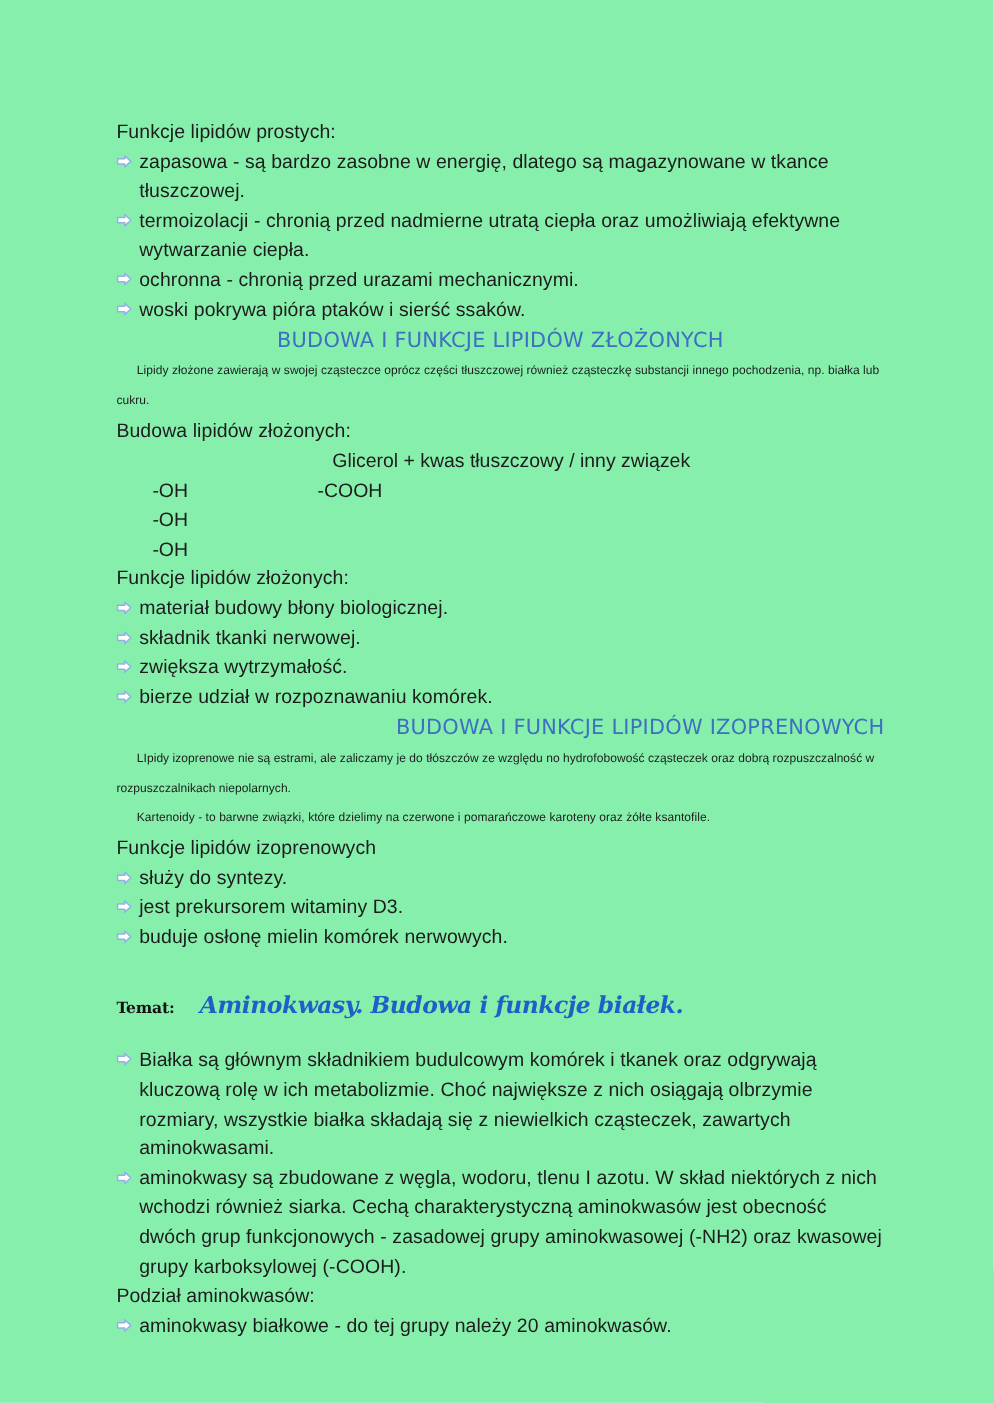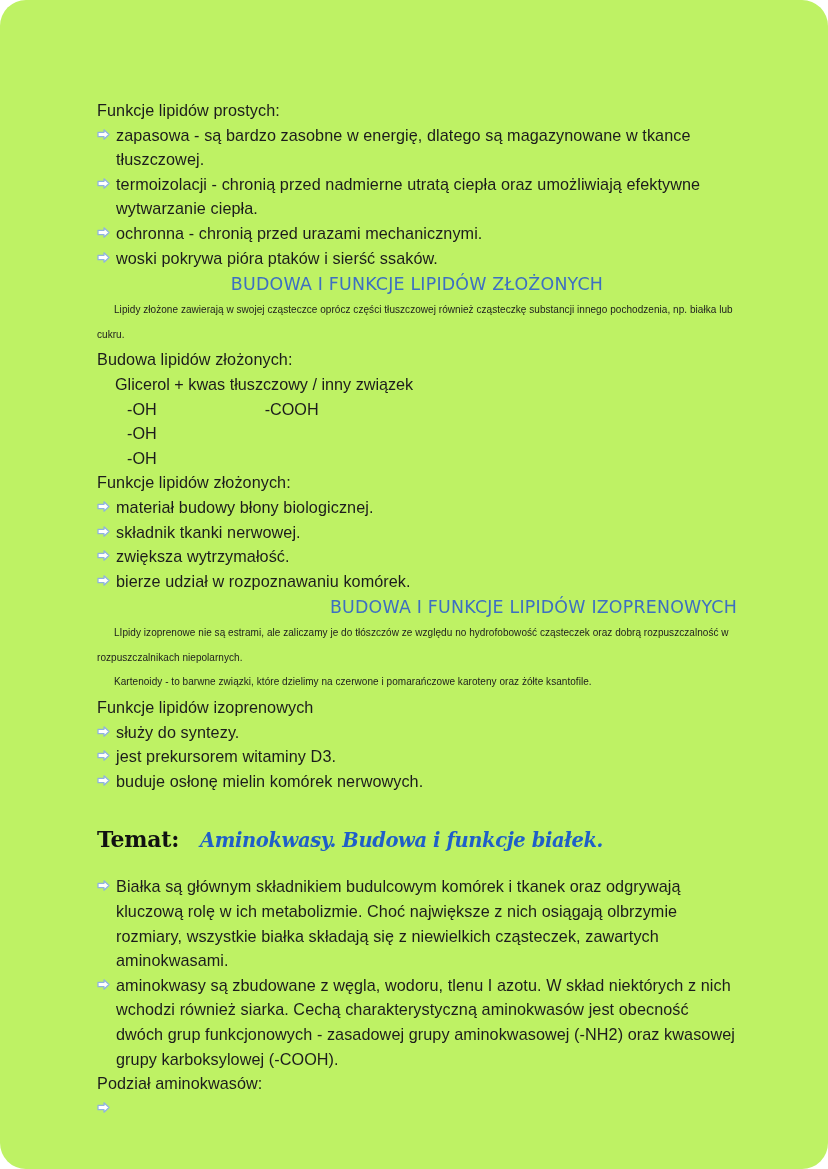--- a/index.html
+++ b/index.html
@@ -17,22 +17,21 @@
     color: #1a1a1a;
     -webkit-font-smoothing: antialiased;
   }
 
   .page {
     position: absolute;
     left: 0;
     top: 0;
     width: 828px;
     height: 1169px;
-    background: #bef264;
-    border-radius: 26px;
+    background: #86efac;
   }
 
   .content {
     position: absolute;
     left: 97px;
     top: 98px;
     width: 640px;
   }
 
   
@@ -94,37 +93,37 @@
     text-align: right;
     padding-left: 40px;
   }
 
   
   .struct-row {
     font-size: 16.2px;
     line-height: 24.6px;
     color: #1c1c1c;
   }
-  .struct-row.lvl1 { padding-left: 18px; }
+  .struct-row.lvl1 { padding-left: 18px; text-align: center; }
   .struct-row.lvl2 { padding-left: 30px; }
   .struct-row .col2 {
     display: inline-block;
     margin-left: 108px;
   }
 
   
   .temat-wrap {
     margin-top: 33px;
     white-space: nowrap;
   }
   .temat-label {
     font-family: "DejaVu Serif", serif;
     font-weight: 700;
     font-style: normal;
-    font-size: 22px;
+    font-size: 13px;
     color: #111111;
     letter-spacing: -0.012em;
   }
   .temat-title {
     font-family: "DejaVu Serif", serif;
     font-weight: 700;
     font-style: italic;
     font-size: 19.5px;
     color: #1f5fc8;
     letter-spacing: -0.02em;
@@ -286,16 +285,17 @@
     </div>
 
     <div class="line">Podział aminokwasów:</div>
 
     <div class="bullet">
       <span class="arrow">
         <svg width="13" height="13" viewBox="0 0 13 13" xmlns="http://www.w3.org/2000/svg">
           <path d="M1 4.3 H7 V1.8 L12 6.5 L7 11.2 V8.7 H1 Z" fill="#ffffff" stroke="#8fb3e0" stroke-width="1.25" stroke-linejoin="round"></path>
         </svg>
       </span>
+      <span>aminokwasy białkowe - do tej grupy należy 20 aminokwasów.</span>
     </div>
 
   </div>
 </div>
 
 </body></html>

